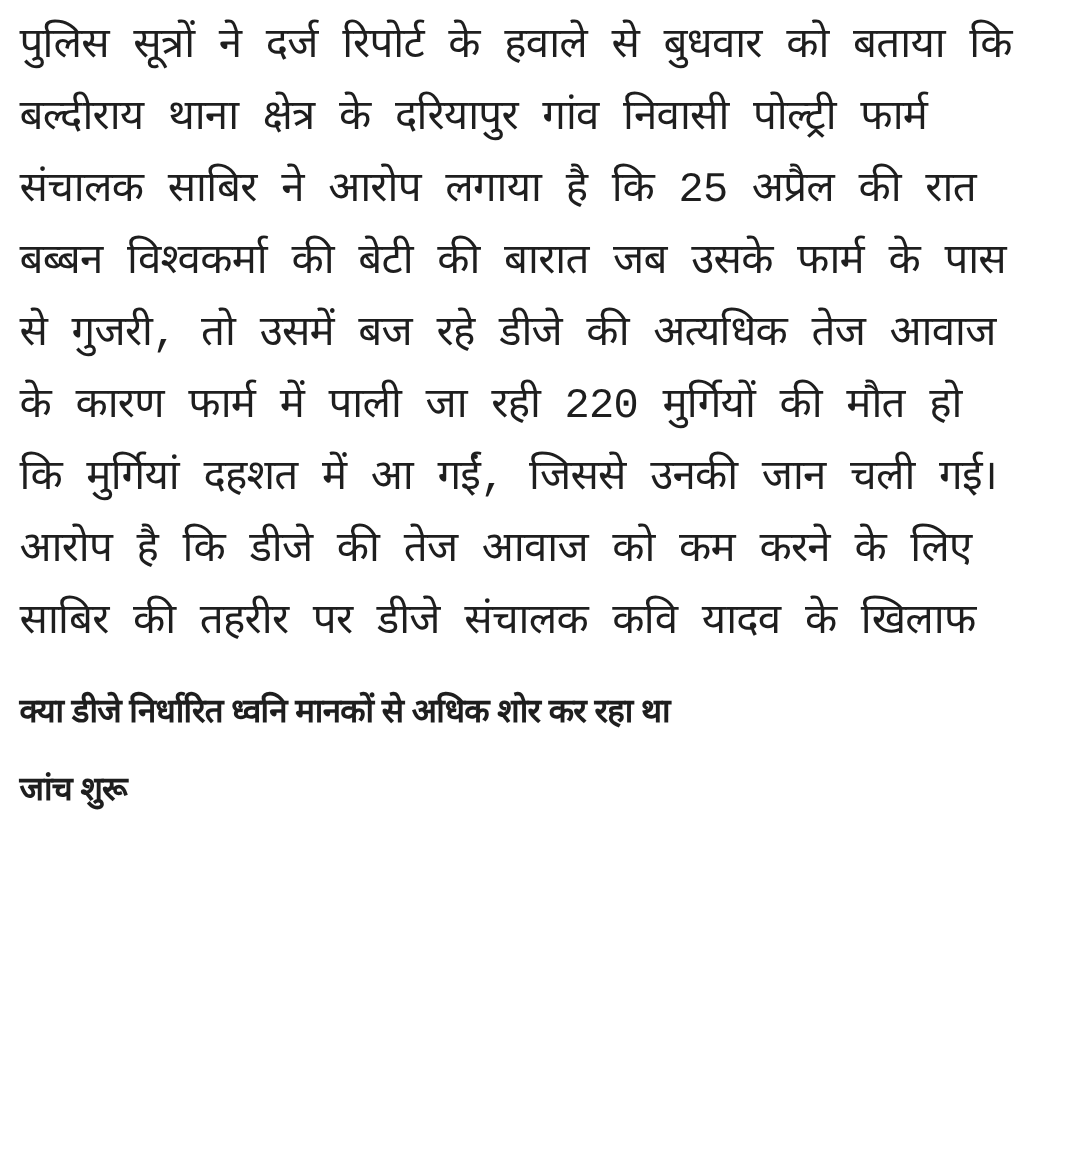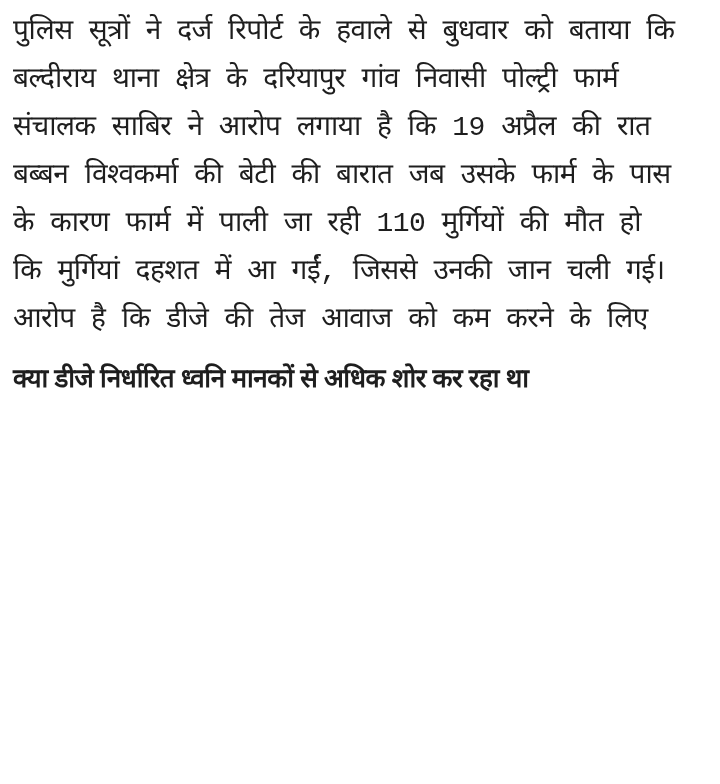--- a/index.html
+++ b/index.html
@@ -26,36 +26,39 @@
     font-weight: 400;
     line-height: 48px;
     letter-spacing: -0.5px;
     white-space: nowrap;
     font-family: Liberation Mono, monospace;
   }
   .heading {
     margin-top: 8px;
   }
   .heading-line {
-    font-size: 26px;
+    font-size: 22px;
     font-weight: 700;
     line-height: 52px;
     letter-spacing: -0.5px;
     white-space: nowrap;
   }
 </style>
 </head>
 <body>
 
 <div class="article">
   <div class="article-body">
     <div class="body-line">पुलिस सूत्रों ने दर्ज रिपोर्ट के हवाले से बुधवार को बताया कि</div>
     <div class="body-line">बल्दीराय थाना क्षेत्र के दरियापुर गांव निवासी पोल्ट्री फार्म</div>
-    <div class="body-line">संचालक साबिर ने आरोप लगाया है कि 19 अप्रैल की रात</div>
+    <div class="body-line">संचालक साबिर ने आरोप लगाया है कि 25 अप्रैल की रात</div>
     <div class="body-line">बब्बन विश्वकर्मा की बेटी की बारात जब उसके फार्म के पास</div>
-    <div class="body-line">के कारण फार्म में पाली जा रही 110 मुर्गियों की मौत हो</div>
+    <div class="body-line">से गुजरी, तो उसमें बज रहे डीजे की अत्यधिक तेज आवाज</div>
+    <div class="body-line">के कारण फार्म में पाली जा रही 220 मुर्गियों की मौत हो</div>
     <div class="body-line">कि मुर्गियां दहशत में आ गईं, जिससे उनकी जान चली गई।</div>
     <div class="body-line">आरोप है कि डीजे की तेज आवाज को कम करने के लिए</div>
+    <div class="body-line">साबिर की तहरीर पर डीजे संचालक कवि यादव के खिलाफ</div>
   </div>
   <div class="heading">
     <div class="heading-line">क्या डीजे निर्धारित ध्वनि मानकों से अधिक शोर कर रहा था</div>
+    <div class="heading-line">जांच शुरू</div>
   </div>
 </div>
 
 </body></html>

